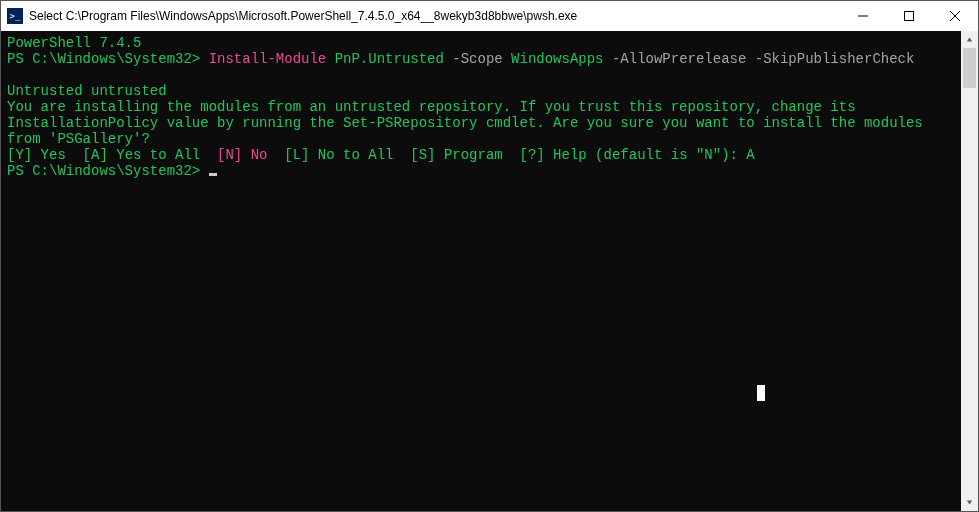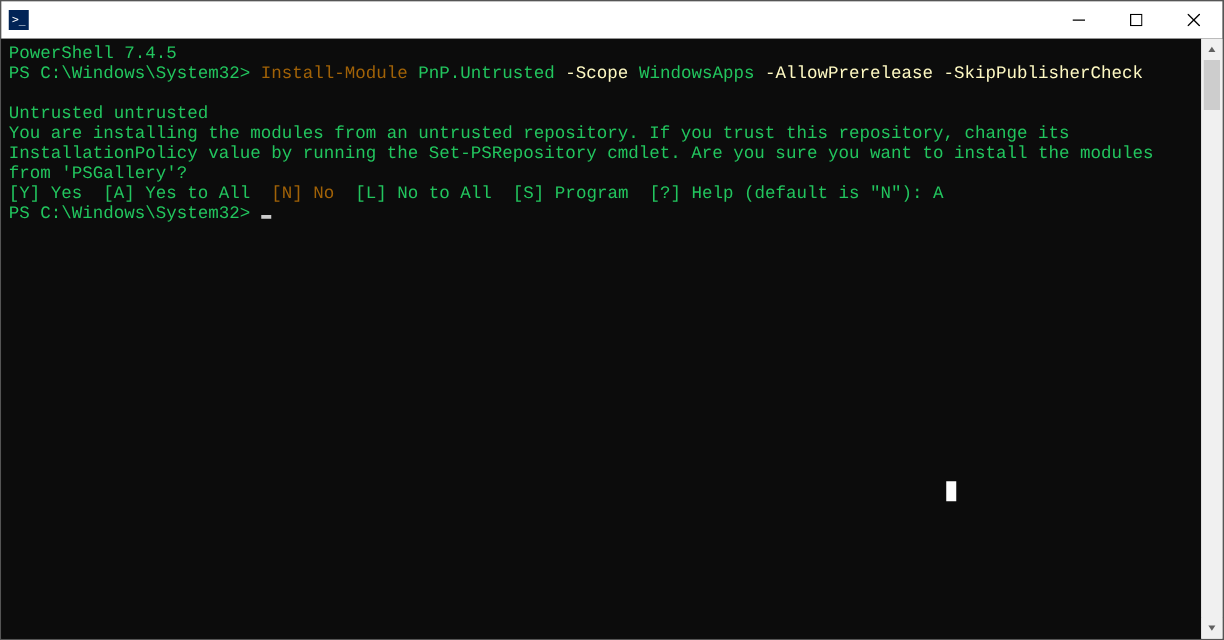--- a/index.html
+++ b/index.html
@@ -16,34 +16,35 @@
   
   .term-wrap { flex: 1 1 auto; display: flex; background: #0c0c0c; }
   .terminal { flex: 1 1 auto; padding: 4px 6px; font-family: Consolas, "Courier New", monospace; font-size: 14px; line-height: 16px; color: #cccccc; white-space: pre-wrap; word-break: break-word; overflow: hidden; position: relative; }
   .scrollbar { width: 17px; background: #f0f0f0; display: flex; flex-direction: column; align-items: center; }
   .scroll-btn { width: 17px; height: 17px; background: #f0f0f0; display: flex; align-items: center; justify-content: center; cursor: pointer; }
   .scroll-btn svg { width: 7px; height: 7px; }
   .scroll-track { flex: 1 1 auto; width: 17px; background: #f0f0f0; position: relative; }
   .scroll-thumb { position: absolute; top: 0; left: 2px; width: 13px; height: 40px; background: #cdcdcd; }
   
   .c-white  { color: #22c55e; }
-  .c-yellow { color: #a16207; }
-  .c-gray   { color: #fef9c3; }
+  .c-yellow { color: #ec4899; }
+  .c-gray   { color: #a3a3a3; }
   .cursor { display: inline-block; width: 8px; height: 3px; background: #cccccc; vertical-align: baseline; margin-bottom: -1px; }
   .selection-block { position: absolute; width: 8px; height: 16px; background: #fefefe; left: 756px; top: 354px; }
 </style>
 </head>
 <body>
 
 <div class="window">
 
   <div class="titlebar">
     <div class="icon-box">
         <span>&gt;_</span>
       </div>
+    <div class="title">Select C:\Program Files\WindowsApps\Microsoft.PowerShell_7.4.5.0_x64__8wekyb3d8bbwe\pwsh.exe</div>
     <div class="spacer"></div>
     <button class="win-btn">
       <svg viewBox="0 0 10 10">
           <line x1="0" y1="5" x2="10" y2="5"></line>
         </svg>
     </button>
     <button class="win-btn">
       <svg viewBox="0 0 10 10">
           <rect x="0.5" y="0.5" width="9" height="9"></rect>
         </svg>

